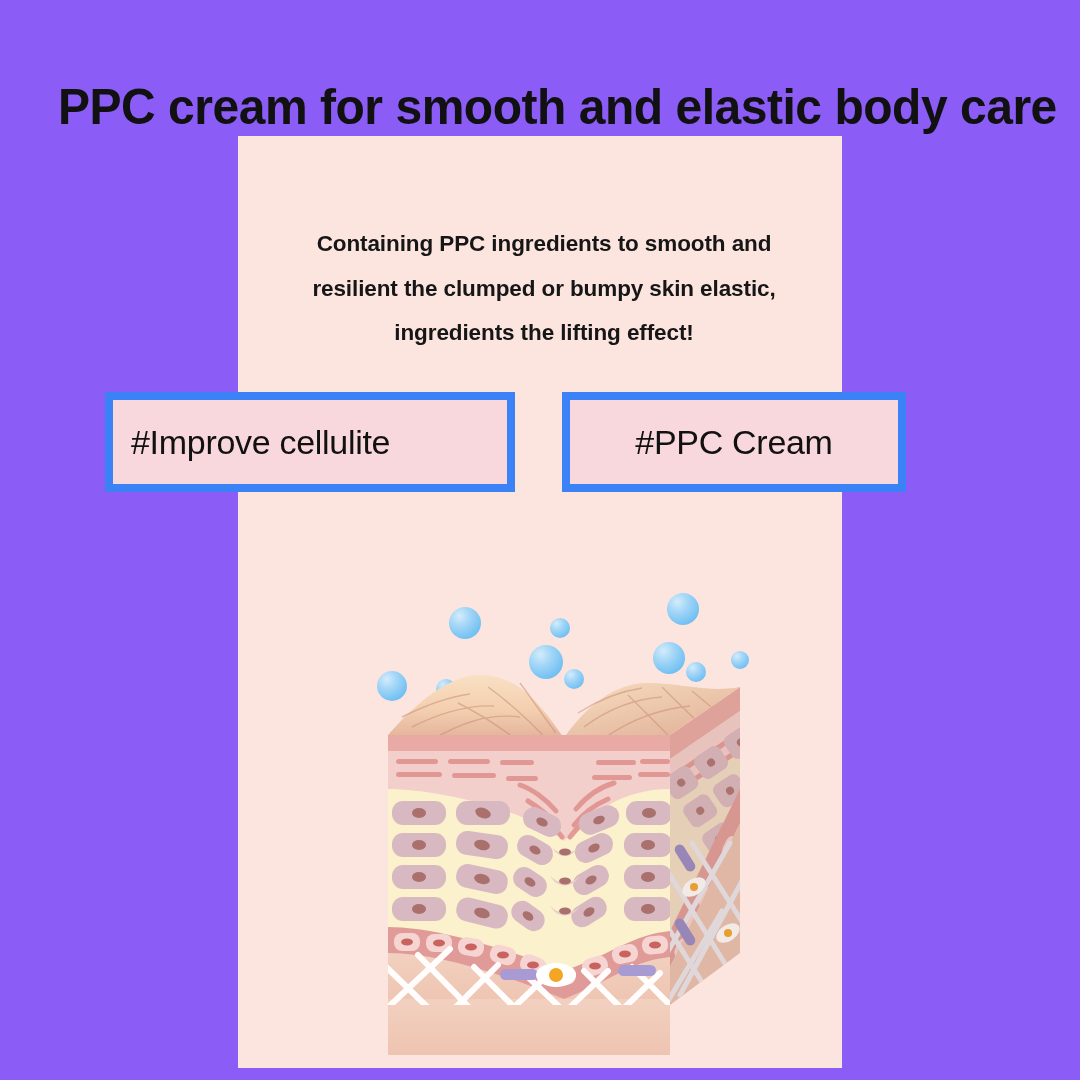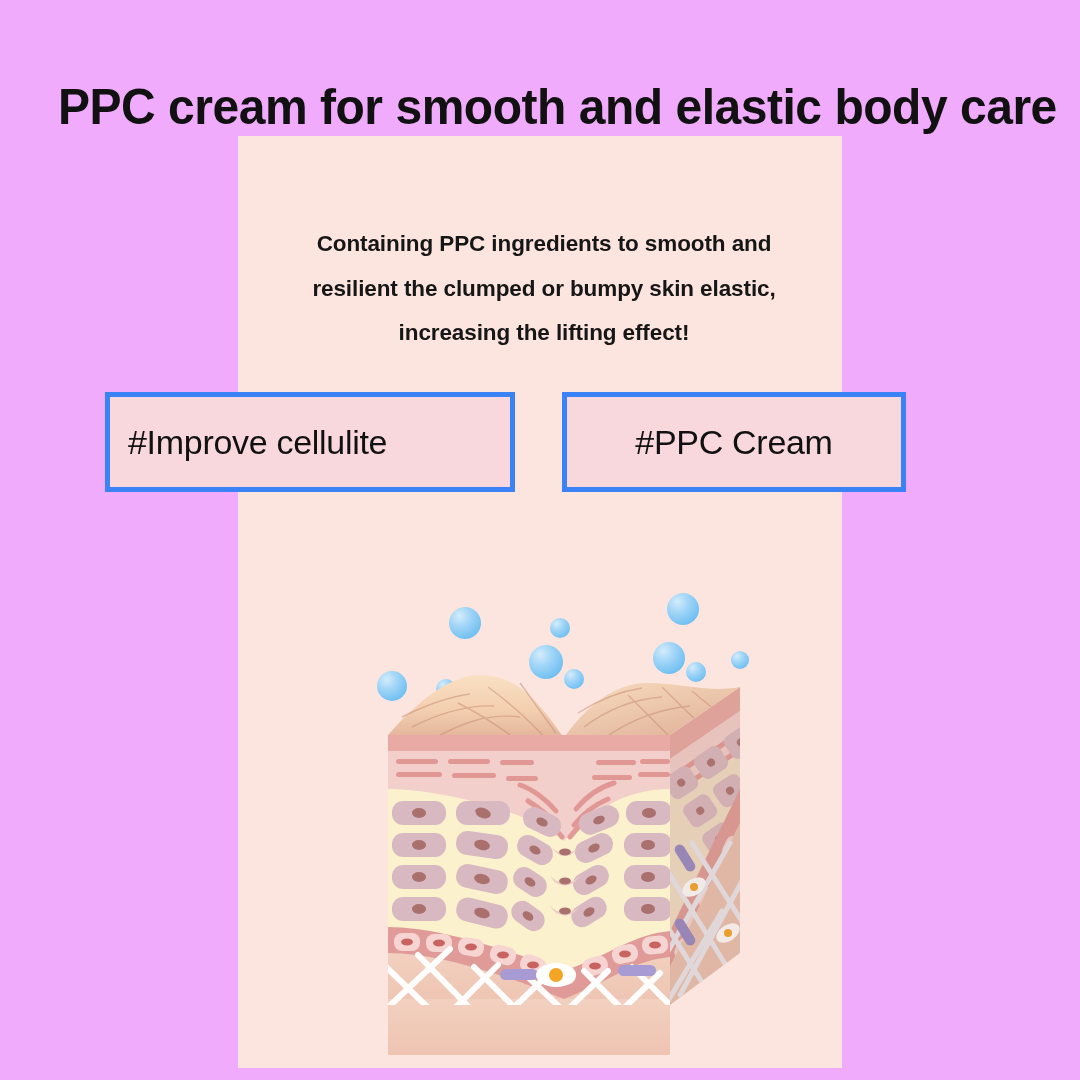--- a/index.html
+++ b/index.html
@@ -4,21 +4,21 @@
 <title>PPC cream</title>
 <style>
   html,body{margin:0;padding:0;}
   body{
     width:1080px;height:1080px;
     background:#ffffff;
     font-family:"Liberation Sans","DejaVu Sans",sans-serif;
     overflow:hidden;
     position:relative;
   }
-  #stage{position:relative;width:1080px;height:1080px;overflow:hidden;background:#f0abfc;}
+  #stage{position:relative;width:1080px;height:1080px;overflow:hidden;background:#8b5cf6;}
 
   
   .panel{
     position:absolute;
     left:238px;top:136px;
     width:604px;height:932px;
     background:#fce4df;
   }
 
   
@@ -48,21 +48,21 @@
     line-height:1.98;
     letter-spacing:-0.1px;
   }
   .para span{display:block;}
 
   
   .tag{
     position:absolute;
     box-sizing:border-box;
     background:#f9d8dd;
-    border:5px solid #3b82f6;
+    border:8px solid #3b82f6;
     display:flex;
     align-items:center;
     font-size:34px;
     font-weight:400;
     color:#111;
     letter-spacing:-0.3px;
   }
   .tag-1{left:105px;top:392px;width:410px;height:100px;justify-content:flex-start;padding-left:18px;}
   .tag-2{left:562px;top:392px;width:344px;height:100px;justify-content:center;}
 
@@ -75,21 +75,21 @@
 
 <div id="stage">
 
   <div class="panel"></div>
 
   <div class="title">PPC cream for smooth and elastic body care</div>
 
   <div class="para">
     <span>Containing PPC ingredients to smooth and</span>
     <span>resilient the clumped or bumpy skin elastic,</span>
-    <span>increasing the lifting effect!</span>
+    <span>ingredients the lifting effect!</span>
   </div>
 
   <div class="tag tag-1">
     <span>#Improve cellulite</span>
   </div>
   <div class="tag tag-2">
     <span>#PPC Cream</span>
   </div>
 
   <div class="illus">

